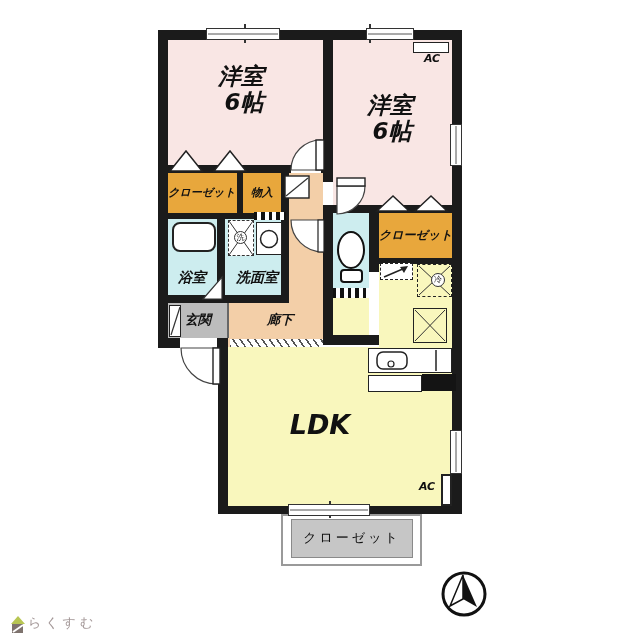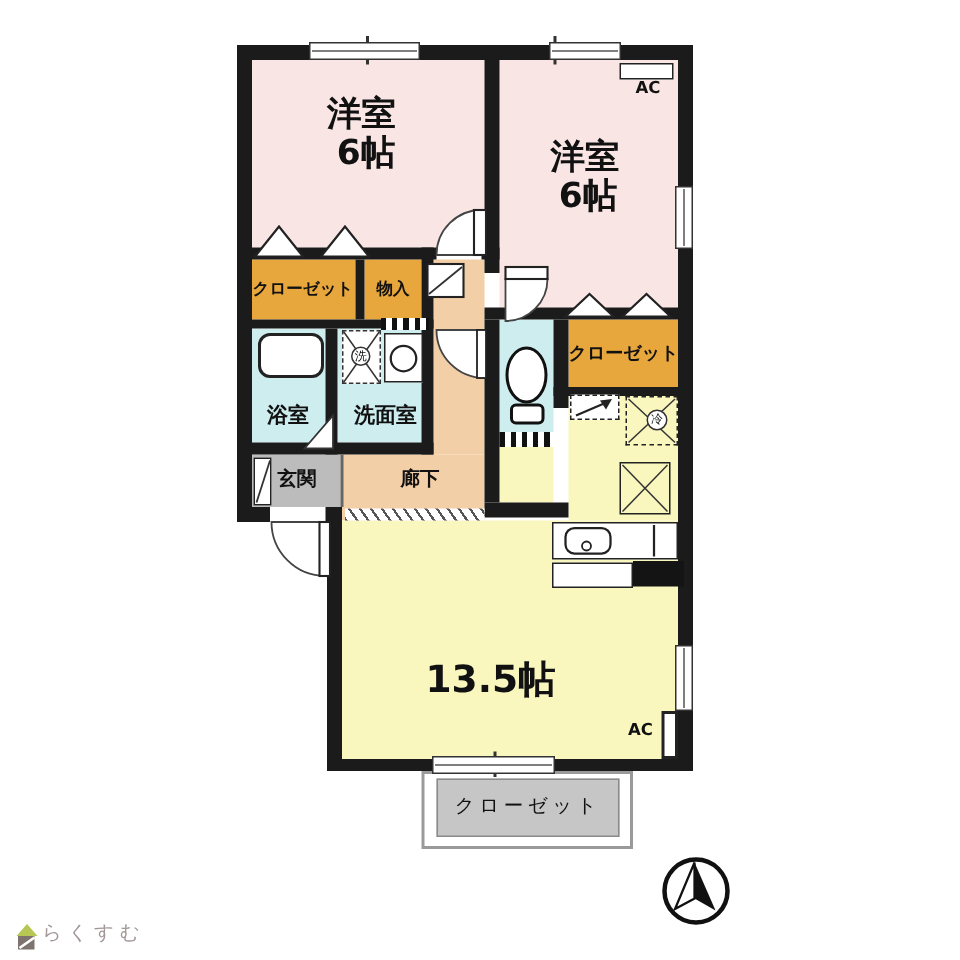--- a/index.html
+++ b/index.html
@@ -3,21 +3,21 @@
 <meta charset="utf-8">
 <style>
   html,body{margin:0;padding:0;background:#fff;}
   #stage{position:relative;width:640px;height:640px;background:#fff;overflow:hidden;
          font-family:"DejaVu Sans",sans-serif;}
   .abs{position:absolute;}
   .wall{position:absolute;background:#1b1b1b;}
   .floor{position:absolute;}
   .win{position:absolute;background:#fff;border:1.5px solid #333;box-sizing:border-box;}
   .lbl{position:absolute;text-align:center;color:#111;line-height:1.05;white-space:nowrap;}
-  .bold{font-weight:bold;}
+  .bold{font-weight:bold;font-style:italic;}
   .mark{position:absolute;background:#fff;border:1px solid #333;border-radius:50%;
         font-size:8px;text-align:center;color:#111;box-sizing:border-box;}
   svg{position:absolute;left:0;top:0;pointer-events:none;}
   .hatch{position:absolute;background:repeating-linear-gradient(55deg,#555 0 1.5px,rgba(0,0,0,0) 1.5px 6px),#fff;}
   .stripes{position:absolute;background:repeating-linear-gradient(90deg,#111 0 3.5px,#fff 3.5px 7.5px);}
   .unit{position:absolute;background:#fff;border:1.5px solid #222;box-sizing:border-box;}
 </style>
 </head>
 <body>
 
@@ -151,20 +151,20 @@
   <div class="lbl bold" style="left:194px;top:90px;width:100px;font-size:23px;">6帖</div>
   <div class="lbl bold" style="left:340px;top:93px;width:100px;font-size:23px;">洋室</div>
   <div class="lbl bold" style="left:342px;top:119px;width:100px;font-size:23px;">6帖</div>
   <div class="lbl bold" style="left:167px;top:187px;width:70px;font-size:11px;">クローゼット</div>
   <div class="lbl bold" style="left:242px;top:187px;width:40px;font-size:11px;">物入</div>
   <div class="lbl bold" style="left:379px;top:229px;width:73px;font-size:12px;">クローゼット</div>
   <div class="lbl bold" style="left:167px;top:270px;width:50px;font-size:14px;">浴室</div>
   <div class="lbl bold" style="left:218px;top:270px;width:78px;font-size:14px;">洗面室</div>
   <div class="lbl bold" style="left:173px;top:313px;width:50px;font-size:13px;">玄関</div>
   <div class="lbl bold" style="left:255px;top:313px;width:50px;font-size:13px;">廊下</div>
-  <div class="lbl bold" style="left:259px;top:440px;width:136px;font-size:25px;">13.5帖</div>
+  <div class="lbl bold" style="left:270px;top:411px;width:100px;font-size:27px;">LDK</div>
   <div class="lbl" style="left:302px;top:531px;width:100px;font-size:13px;letter-spacing:3px;">クローゼット</div>
   <div class="lbl bold" style="left:417px;top:53px;width:30px;font-size:11px;">AC</div>
   <div class="lbl bold" style="left:414px;top:481px;width:26px;font-size:11px;">AC</div>
 
   <div class="lbl" style="left:28px;top:616px;width:70px;font-size:13px;letter-spacing:4px;color:#a39797;text-align:left;">らくすむ</div>
 
 </div>
 
 </body></html>

